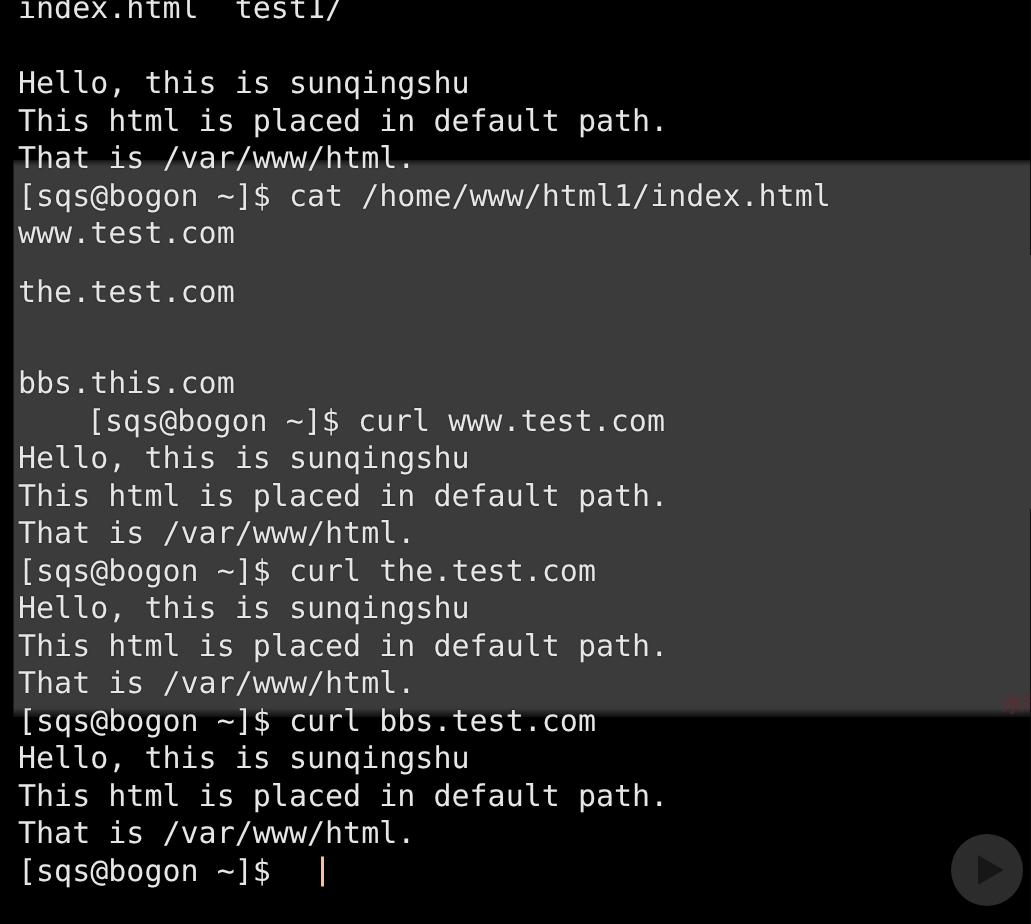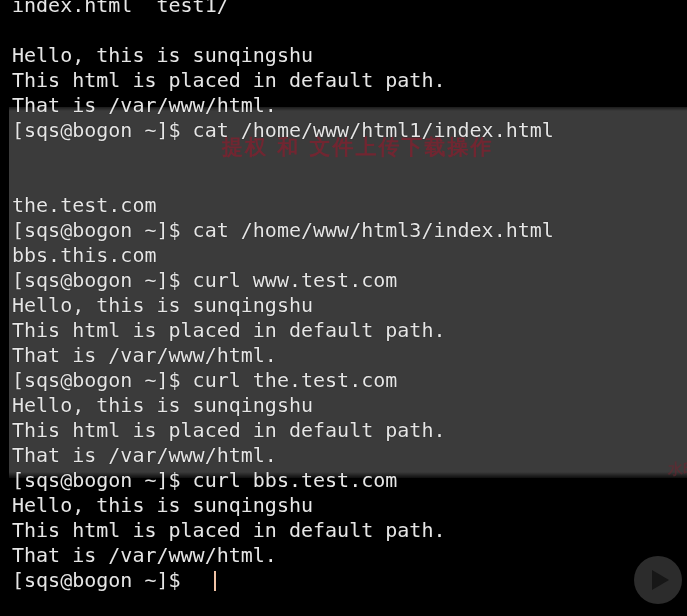--- a/index.html
+++ b/index.html
@@ -135,35 +135,34 @@
 </style>
 </head>
 <body>
 
 <div id="screen">
 
   <div class="band-gray"></div>
   <div class="band-top-shadow"></div>
   <div class="band-bottom-shadow"></div>
 
-  <div class="watermark">提权 和 文件上传下载操作</div>
   <div class="watermark-edge">水印</div>
 
   <div class="band-left-strip"></div>
 
   <div id="term">
       <div class="line" style="top: -7px;">index.html  test1/</div>
       <div class="line" style="top: 43px;">Hello, this is sunqingshu</div>
       <div class="line" style="top: 68px;">This html is placed in default path.</div>
       <div class="line" style="top: 93px;">That is /var/www/html.</div>
       <div class="line" style="top: 118px;">[sqs@bogon ~]$ cat /home/www/html1/index.html</div>
-      <div class="line" style="top: 193px;">the.test.com</div>
-      <div class="line" style="top: 218px;">[sqs@bogon ~]$ cat /home/www/html3/index.html</div>
+      <div class="line" style="top: 143px;">www.test.com</div>
+      <div class="line" style="top: 182px;">the.test.com</div>
       <div class="line" style="top: 243px;">bbs.this.com</div>
-      <div class="line" style="top: 268px;">[sqs@bogon ~]$ curl www.test.com</div>
+      <div class="line" style="top: 268px; margin-left: 46px;">[sqs@bogon ~]$ curl www.test.com</div>
       <div class="line" style="top: 293px;">Hello, this is sunqingshu</div>
       <div class="line" style="top: 318px;">This html is placed in default path.</div>
       <div class="line" style="top: 343px;">That is /var/www/html.</div>
       <div class="line" style="top: 368px;">[sqs@bogon ~]$ curl the.test.com</div>
       <div class="line" style="top: 393px;">Hello, this is sunqingshu</div>
       <div class="line" style="top: 418px;">This html is placed in default path.</div>
       <div class="line" style="top: 443px;">That is /var/www/html.</div>
       <div class="line" style="top: 468px;">[sqs@bogon ~]$ curl bbs.test.com</div>
       <div class="line" style="top: 493px;">Hello, this is sunqingshu</div>
       <div class="line" style="top: 518px;">This html is placed in default path.</div>

